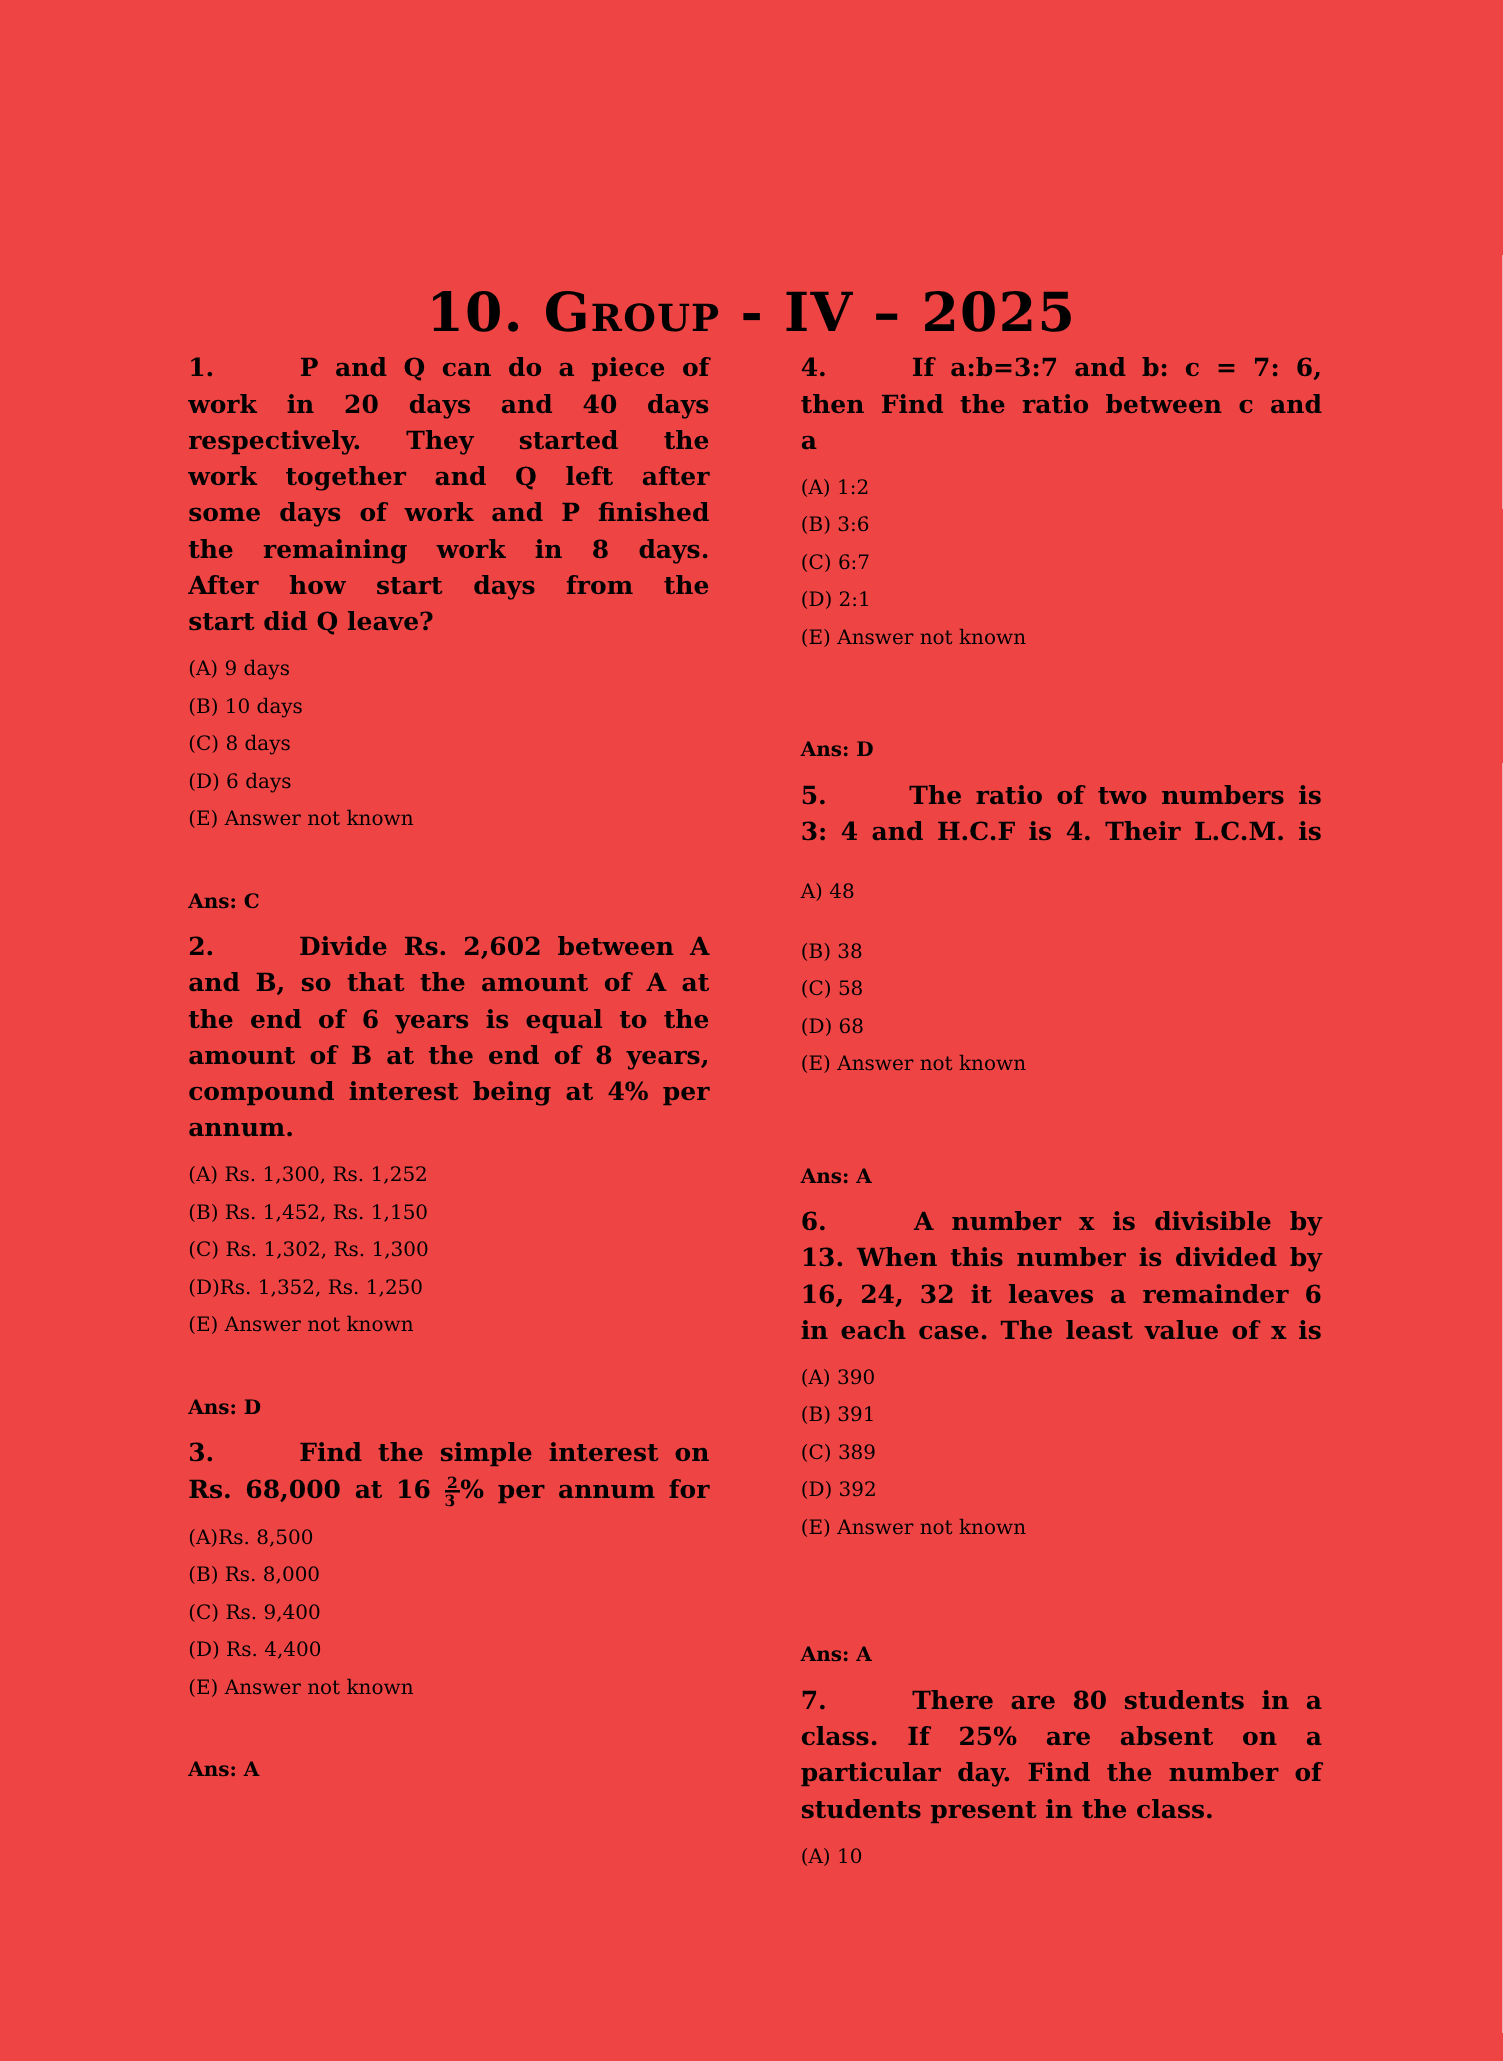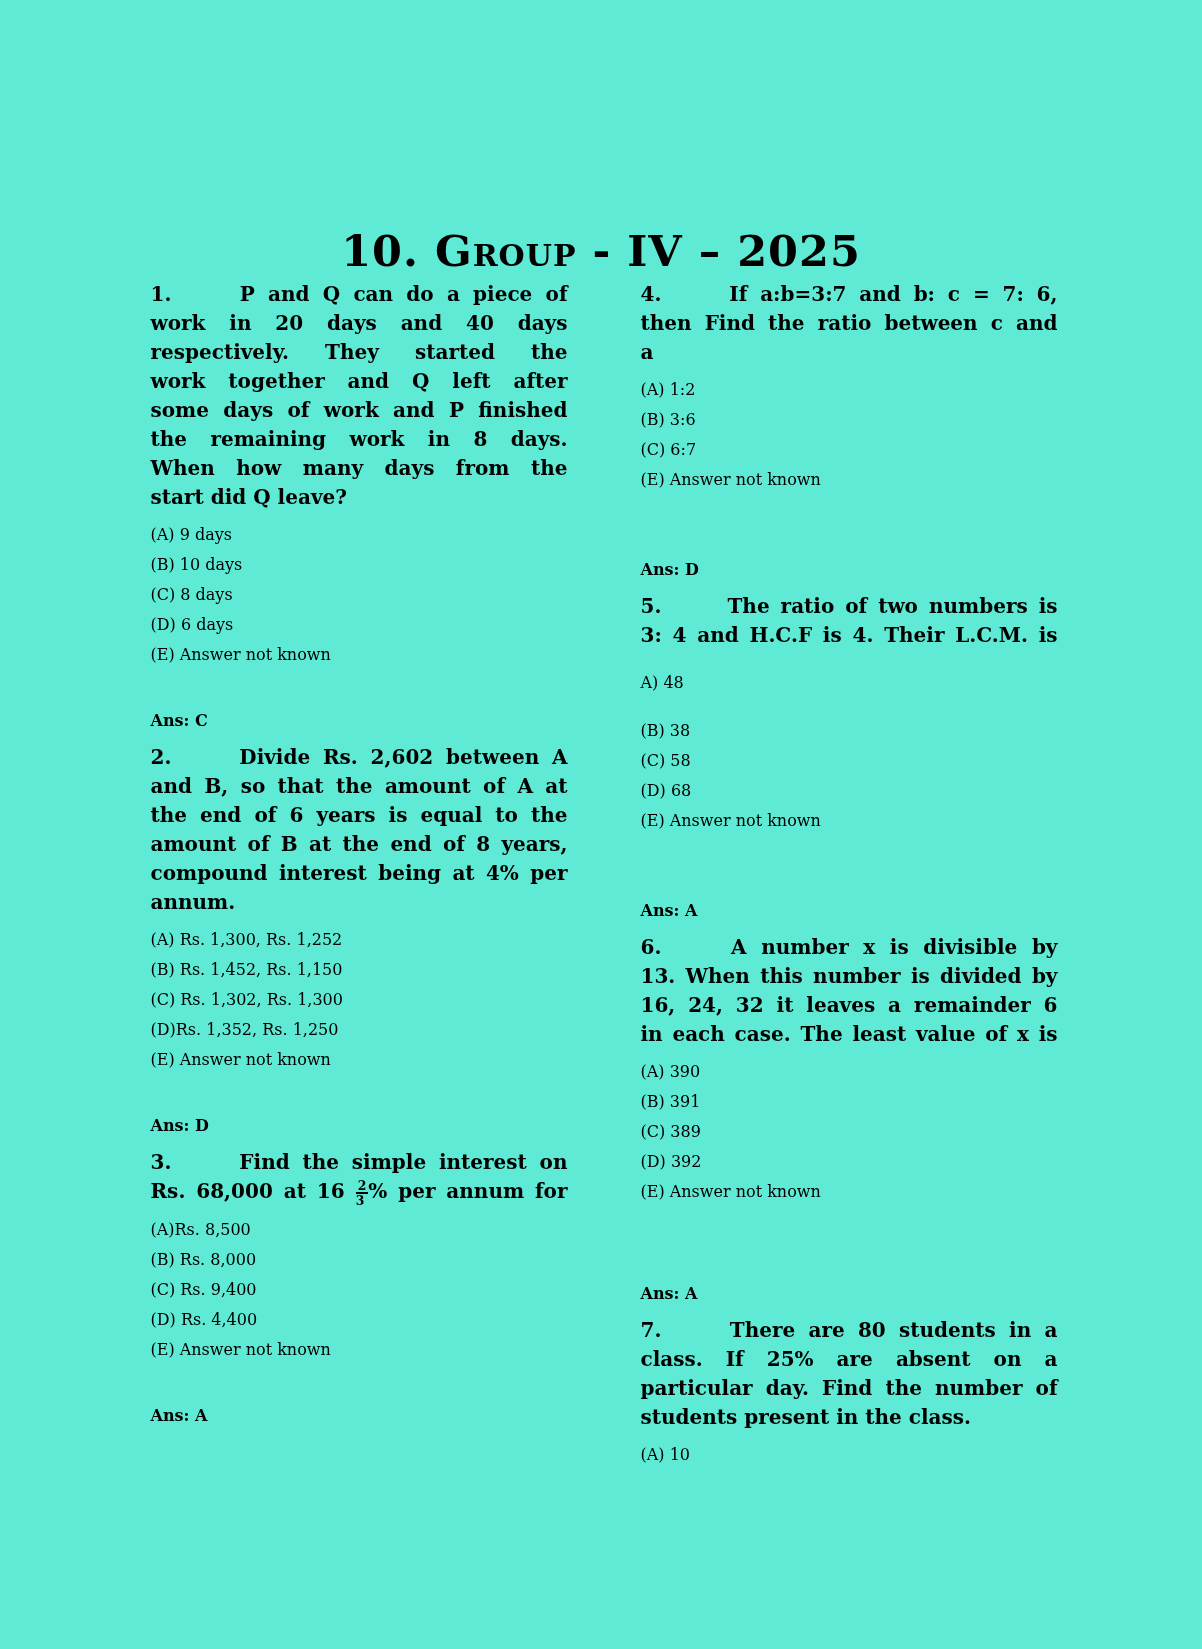--- a/index.html
+++ b/index.html
@@ -1,19 +1,19 @@
 <!DOCTYPE html>
 <html><head>
 <meta charset="utf-8">
 <style>
   html,body{margin:0;padding:0;background:#ffffff;}
   .page{
     position:relative;
     width:1202px;height:1649px;
-    background:#5eead4;
+    background:#ef4444;
     color:#000;
     font-family:"DejaVu Serif","Liberation Serif",serif;
     overflow:hidden;
   }
   .title{
     margin-top:226px;
     text-align:center;
     font-weight:bold;
     font-variant:small-caps;
     font-size:43px;
@@ -77,21 +77,21 @@
 
     <div class="col">
 
       <section class="q">
         <div class="jline"><span class="qnum">1.</span> <span>P and Q can do a piece of</span></div>
         <div class="jline">work in 20 days and 40 days</div>
         <div class="jline">respectively. They started the</div>
         <div class="jline">work together and Q left after</div>
         <div class="jline">some days of work and P finished</div>
         <div class="jline">the remaining work in 8 days.</div>
-        <div class="jline">When how many days from the</div>
+        <div class="jline">After how start days from the</div>
         <div class="jline last">start did Q leave?</div>
         <div class="opts">
           <div class="opt">(A) 9 days</div>
           <div class="opt">(B) 10 days</div>
           <div class="opt">(C) 8 days</div>
           <div class="opt">(D) 6 days</div>
           <div class="opt">(E) Answer not known</div>
         </div>
         <div class="ans gap-a">Ans: C</div>
       </section>
@@ -131,20 +131,21 @@
     <div class="col">
 
       <section class="q">
         <div class="jline"><span class="qnum">4.</span> <span>If a:b=3:7 and b: c = 7: 6,</span></div>
         <div class="jline">then Find the ratio between c and</div>
         <div class="jline last">a</div>
         <div class="opts">
           <div class="opt">(A) 1:2</div>
           <div class="opt">(B) 3:6</div>
           <div class="opt">(C) 6:7</div>
+          <div class="opt">(D) 2:1</div>
           <div class="opt">(E) Answer not known</div>
         </div>
         <div class="ans gap-b">Ans: D</div>
       </section>
 
       <section class="q after-ans">
         <div class="jline"><span class="qnum">5.</span> <span>The ratio of two numbers is</span></div>
         <div class="jline">3: 4 and H.C.F is 4. Their L.C.M. is</div>
         <div class="opts">
           <div class="opt spaced">A) 48</div>

